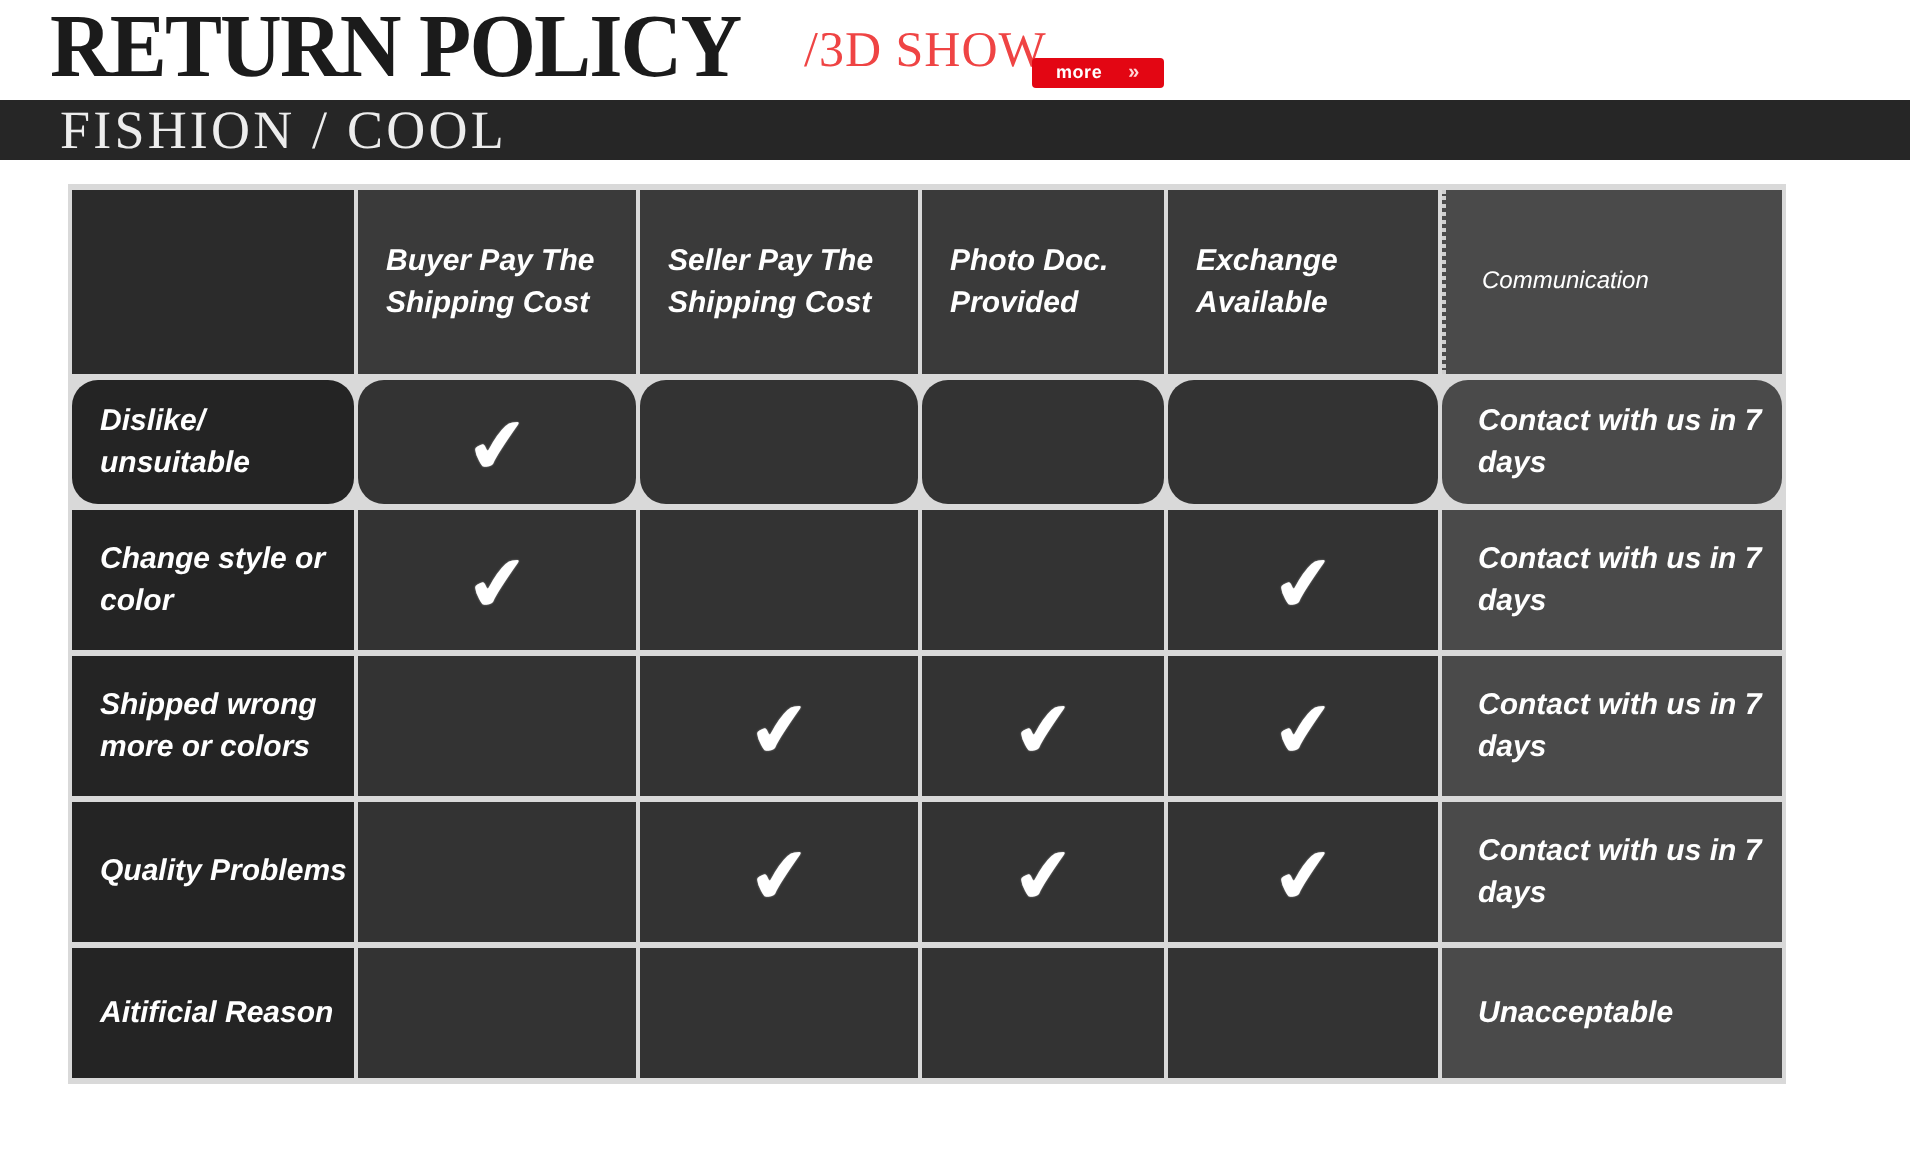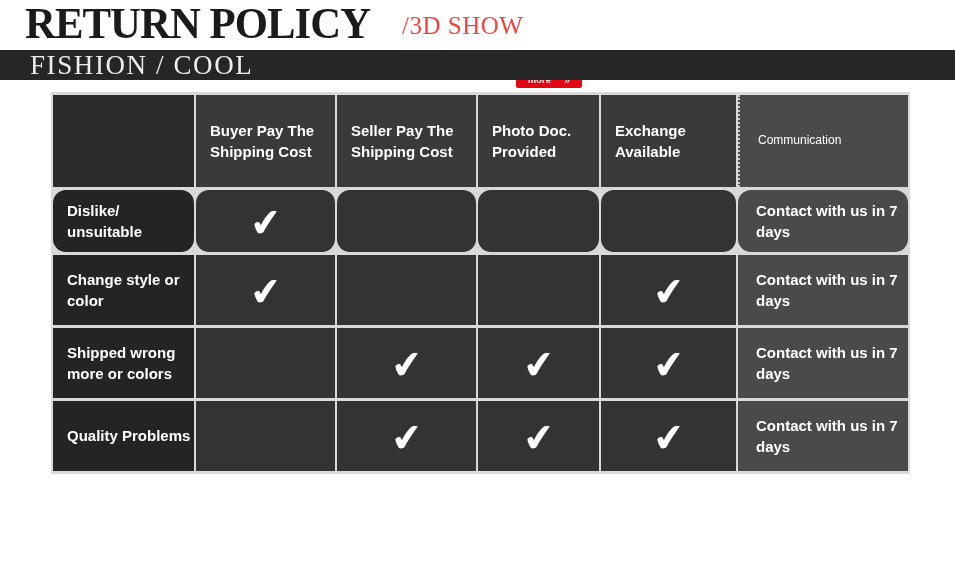--- a/index.html
+++ b/index.html
@@ -64,21 +64,20 @@
     border-radius: 2px;
     color: #ffffff;
     font-size: 9px;
     font-weight: bold;
     letter-spacing: 0.3px;
     display: flex;
     align-items: center;
     justify-content: center;
     gap: 13px;
     cursor: pointer;
-    margin-top: 44px;
   }
   #more-button .more-label { line-height: 1; }
   #more-button .more-chevron {
     font-size: 10px;
     line-height: 1;
     color: #ffd7d7;
   }
   #banner {
     position: absolute;
     left: 0;
@@ -95,24 +94,25 @@
     line-height: 30px;
     font-family: "Liberation Serif", "DejaVu Serif", serif;
     font-size: 27px;
     color: #ededed;
     letter-spacing: 1.6px;
   }
 
   
   #table-wrap {
     position: absolute;
-    left: 53px;
+    left: 36px;
     top: 95px;
     width: 847px;
     height: 461px;
+    font-style: italic;
   }
   table.policy {
     width: 847px;
     border-collapse: separate;
     border-spacing: 2px 3px;
     table-layout: fixed;
     background: #d9d9d9;
     margin: -3px -2px;
   }
   table.policy td {
@@ -234,15 +234,23 @@
         <td class="comm">Contact with us in 7 days</td>
       </tr>
       <tr class="r4">
         <td class="rowlabel">Quality Problems</td>
         <td class="mark"><span class="check"></span></td>
         <td class="mark"><span class="check">✔</span></td>
         <td class="mark"><span class="check">✔</span></td>
         <td class="mark"><span class="check">✔</span></td>
         <td class="comm">Contact with us in 7 days</td>
       </tr>
+      <tr class="r5">
+        <td class="rowlabel">Aitificial Reason</td>
+        <td class="mark"><span class="check"></span></td>
+        <td class="mark"><span class="check"></span></td>
+        <td class="mark"><span class="check"></span></td>
+        <td class="mark"><span class="check"></span></td>
+        <td class="comm">Unacceptable</td>
+      </tr>
     </tbody>
   </table>
 </div>
 
 </body></html>

